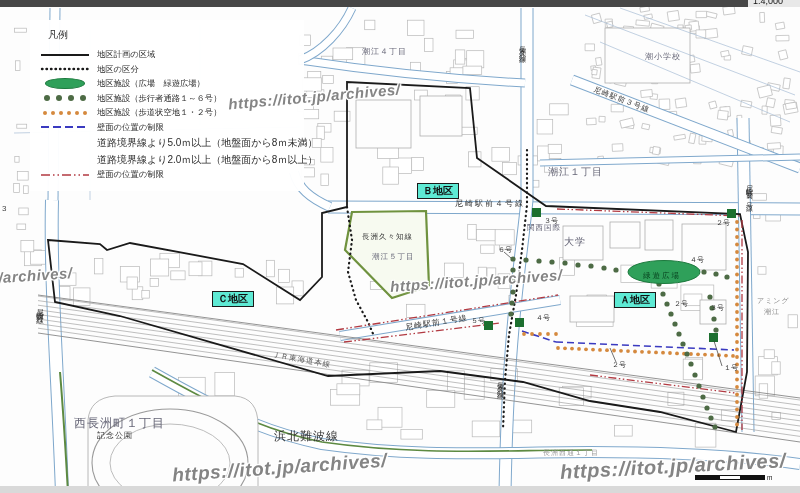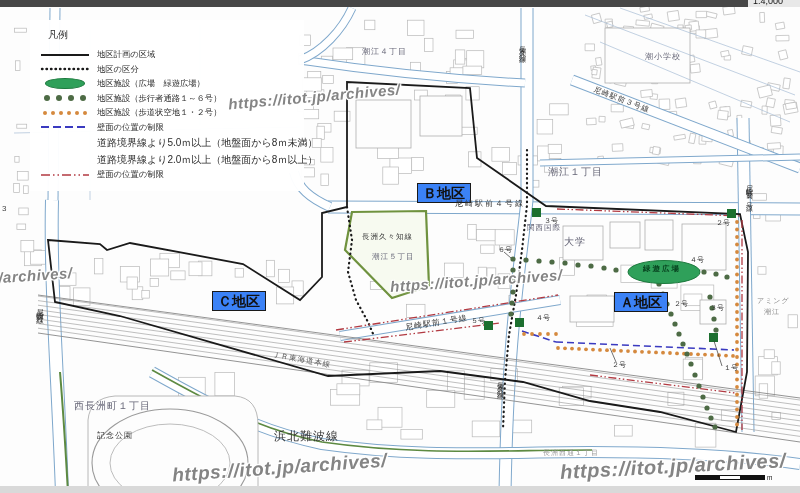--- a/index.html
+++ b/index.html
@@ -2,21 +2,21 @@
 <html><head>
 <meta charset="utf-8">
 <style>
   html,body{margin:0;padding:0;background:#e9e9e9}
   .stage{position:relative;width:800px;height:493px;background:#fff;overflow:hidden;
          font-family:"Liberation Sans","DejaVu Sans",sans-serif}
   svg.map{position:absolute;left:0;top:0}
   .lbl{position:absolute;white-space:nowrap;color:#667;font-size:8px;line-height:1;letter-spacing:1px}
   .lbl.dark{color:#333}
   .vert{writing-mode:vertical-rl;text-orientation:upright;letter-spacing:2px}
-  .dbox{position:absolute;background:#3b82f6;border:1.3px solid #1a1a1a;font-weight:bold;font-size:14px;
+  .dbox{position:absolute;background:#5eead4;border:1.3px solid #1a1a1a;font-weight:bold;font-size:10px;
         color:#111;padding:2px 5px;line-height:1;white-space:nowrap}
   .num{position:absolute;font-size:7px;color:#333;white-space:nowrap;line-height:1}
   .wm{position:absolute;font-weight:bold;font-style:italic;color:rgba(122,122,122,.92);white-space:nowrap;
       letter-spacing:.5px;text-shadow:-1px -1px 0 #fff,1px -1px 0 #fff,-1px 1px 0 #fff,1px 1px 0 #fff,0 0 4px #fff}
   .legend{position:absolute;left:30px;top:20px;width:260px;background:rgba(255,255,255,.97);
           padding:8px 4px 7px 10px;color:#2b2b2b}
   .legend .title{font-size:10px;margin:0 0 7px 8px}
   .lrow{display:flex;align-items:center;margin-bottom:3.5px}
   .lrow .sw{flex:0 0 50px;margin-right:7px;display:flex;align-items:center;justify-content:center}
   .lrow .lab{font-size:8.3px;white-space:nowrap}
@@ -549,25 +549,25 @@
   <div class="lbl dark vert" style="left:497px;top:376px;font-size:7px">長洲久々知線</div>
   <div class="lbl dark vert" style="left:36px;top:303px;font-size:7.5px">尼崎伊丹線</div>
   <div class="lbl dark" style="left:274px;top:430px;font-size:12px">浜北難波線</div>
   <div class="lbl" style="left:272px;top:356px;font-size:7.5px;color:#555;transform:rotate(10deg)">ＪＲ東海道本線</div>
 
   <div class="lbl" style="left:645px;top:53px">潮小学校</div>
   <div class="lbl" style="left:362px;top:48px">潮江４丁目</div>
   <div class="lbl" style="left:548px;top:167px;font-size:10px">潮江１丁目</div>
   <div class="lbl" style="left:372px;top:253px;font-size:7.5px">潮江５丁目</div>
   <div class="lbl dark" style="left:362px;top:233px;font-size:7.5px">長洲久々知線</div>
-  <div class="lbl" style="left:74px;top:401px;font-size:10px">西長洲町１丁目</div>
+  <div class="lbl" style="left:74px;top:417px;font-size:12px">西長洲町１丁目</div>
   <div class="lbl dark" style="left:97px;top:432px">記念公園</div>
   <div class="lbl" style="left:527px;top:224px;font-size:7.5px">関西国際</div>
   <div class="lbl" style="left:564px;top:237px;font-size:10px">大学</div>
-  <div class="lbl" style="left:643px;top:265px;font-size:7.5px;font-weight:bold;color:#07421f;letter-spacing:2px">緑遊広場</div>
+  <div class="lbl" style="left:643px;top:272px;font-size:7.5px;font-weight:normal;color:#07421f;letter-spacing:2px">緑遊広場</div>
   <div class="lbl" style="left:757px;top:297px;font-size:7px;color:#888">アミング</div>
   <div class="lbl" style="left:764px;top:308px;font-size:7px;color:#888">潮江</div>
   <div class="lbl" style="left:543px;top:449px;font-size:7px;color:#999">長洲西通１丁目</div>
 
   <div class="num" style="left:498px;top:246px">６号</div>
   <div class="num" style="left:690px;top:256px">４号</div>
   <div class="num" style="left:674px;top:300px">２号</div>
   <div class="num" style="left:710px;top:304px">３号</div>
   <div class="num" style="left:612px;top:361px">２号</div>
   <div class="num" style="left:724px;top:364px">１号</div>

